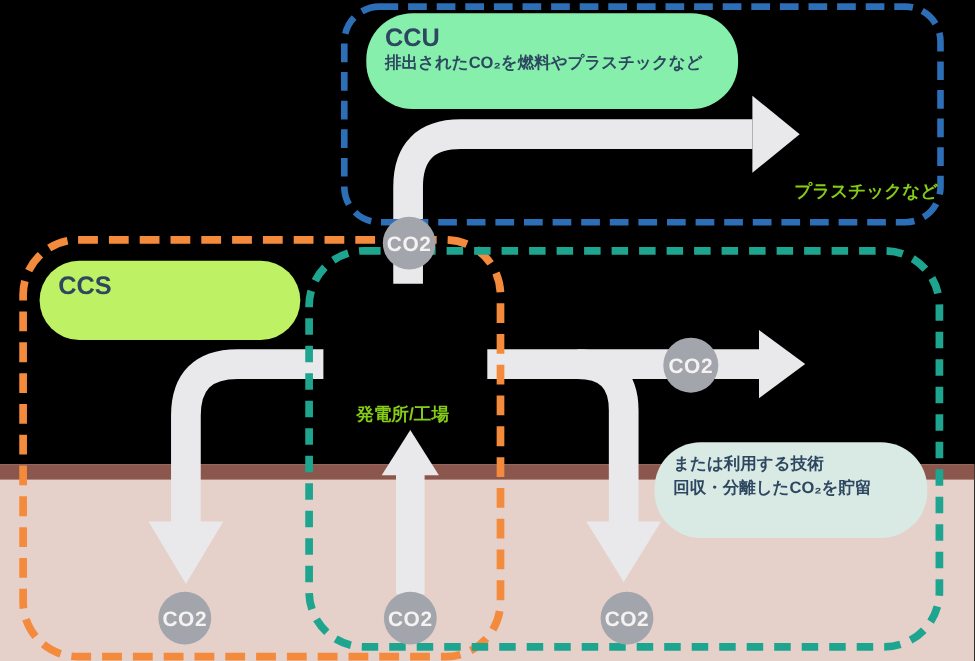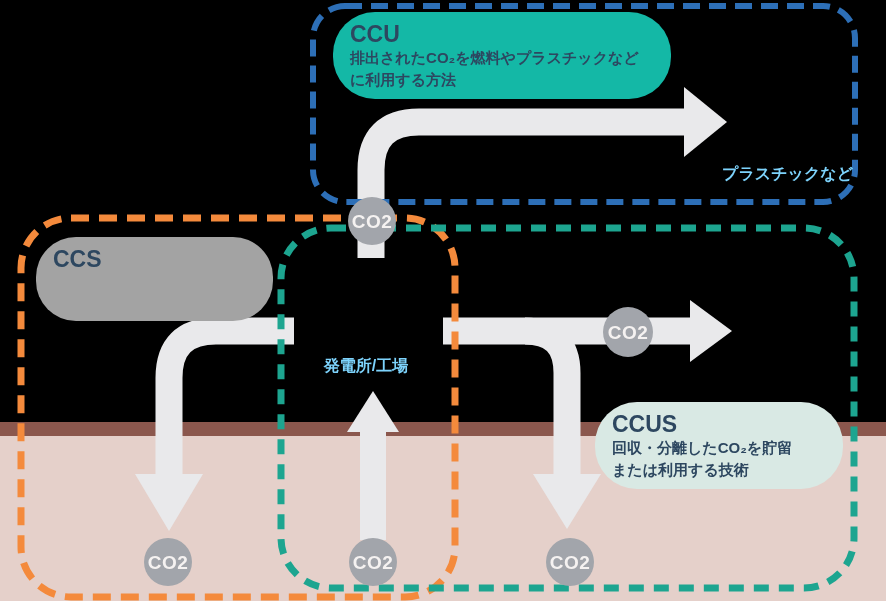--- a/index.html
+++ b/index.html
@@ -21,27 +21,27 @@
   .region.teal{stroke:#1da590;stroke-width:7;stroke-dasharray:15 10;}
   .co2-circle{fill:#a2a5ab;stroke:none;}
   .co2-text{
     fill:#f5f2f1;font-weight:bold;font-size:19px;text-anchor:middle;
     font-family:"Liberation Sans","DejaVu Sans",sans-serif;letter-spacing:.5px;
   }
   
   .label-box{position:absolute;box-sizing:border-box;color:#2d4760;padding:9px 17px 8px 17px;}
   .label-box .box-title{font-size:23px;font-weight:bold;line-height:26px;}
   .label-box .box-line{font-size:15px;font-weight:bold;line-height:22px;white-space:nowrap;}
-  .box-ccu{left:333px;top:12px;width:338px;height:87px;background:#14b8a6;border-radius:42px;}
-  .box-ccs{left:36px;top:237px;width:237px;height:84px;background:#a3a3a3;border-radius:40px;}
+  .box-ccu{left:333px;top:12px;width:338px;height:87px;background:#86efac;border-radius:42px;}
+  .box-ccs{left:36px;top:237px;width:237px;height:72px;background:#bef264;border-radius:40px;}
   .box-ccus{left:595px;top:402px;width:248px;height:87px;background:#d9e9e4;border-radius:42px;}
   
-  .float-label{position:absolute;color:#7dd3fc;font-weight:bold;font-size:16px;white-space:nowrap;}
+  .float-label{position:absolute;color:#84cc16;font-weight:bold;font-size:16px;white-space:nowrap;}
   .plastic-label{left:722px;top:164px;}
-  .plant-label{left:308px;top:356px;width:116px;text-align:center;}
+  .plant-label{left:308px;top:367px;width:116px;text-align:center;}
 </style>
 </head>
 <body>
 
 <div class="stage">
 
   <div class="ground">
     <div class="ground-surface"></div>
   </div>
 
@@ -83,29 +83,27 @@
     </g>
     <g>
       <circle class="co2-circle" cx="570" cy="562" r="24"></circle>
       <text class="co2-text" x="570" y="569">CO2</text>
     </g>
   </svg>
 
   <div class="label-box box-ccu">
     <div class="box-title">CCU</div>
     <div class="box-line">排出されたCO₂を燃料やプラスチックなど</div>
-    <div class="box-line">に利用する方法</div>
   </div>
 
   <div class="label-box box-ccs">
     <div class="box-title">CCS</div>
   </div>
 
   <div class="label-box box-ccus">
-    <div class="box-title">CCUS</div>
+    <div class="box-line">または利用する技術</div>
     <div class="box-line">回収・分離したCO₂を貯留</div>
-    <div class="box-line">または利用する技術</div>
   </div>
 
   <div class="float-label plastic-label">プラスチックなど</div>
   <div class="float-label plant-label">発電所/工場</div>
 
 </div>
 
 </body></html>

